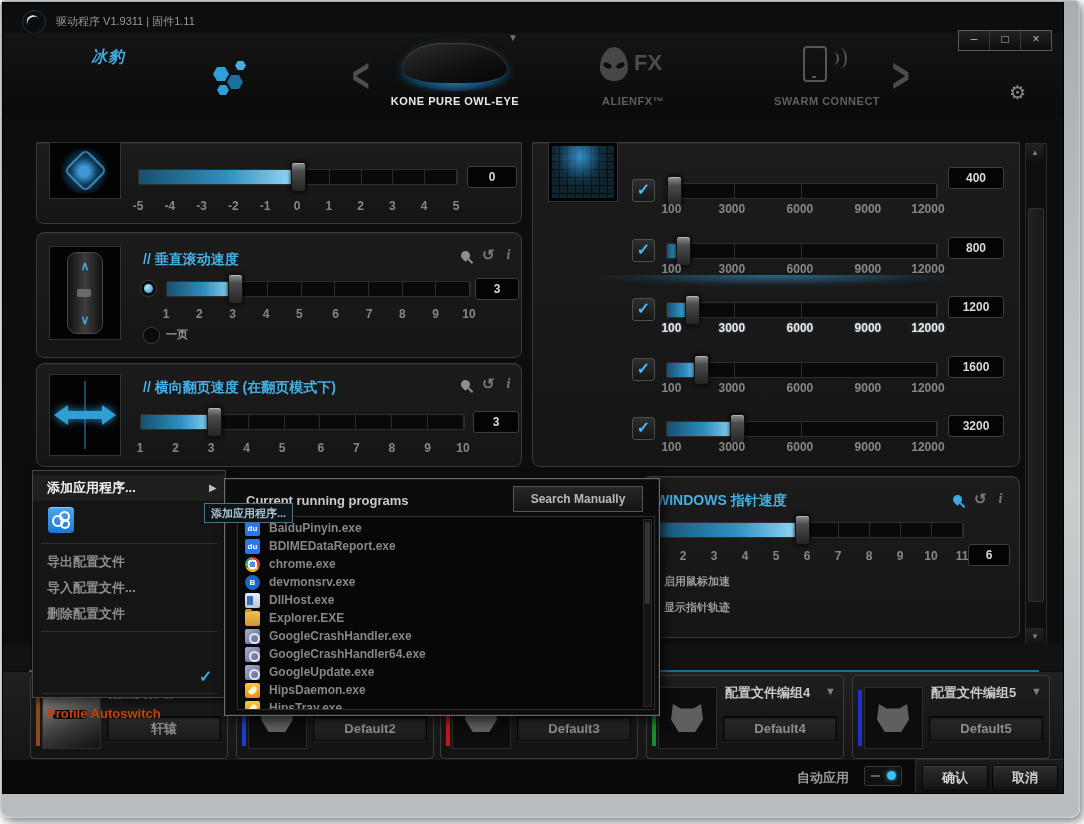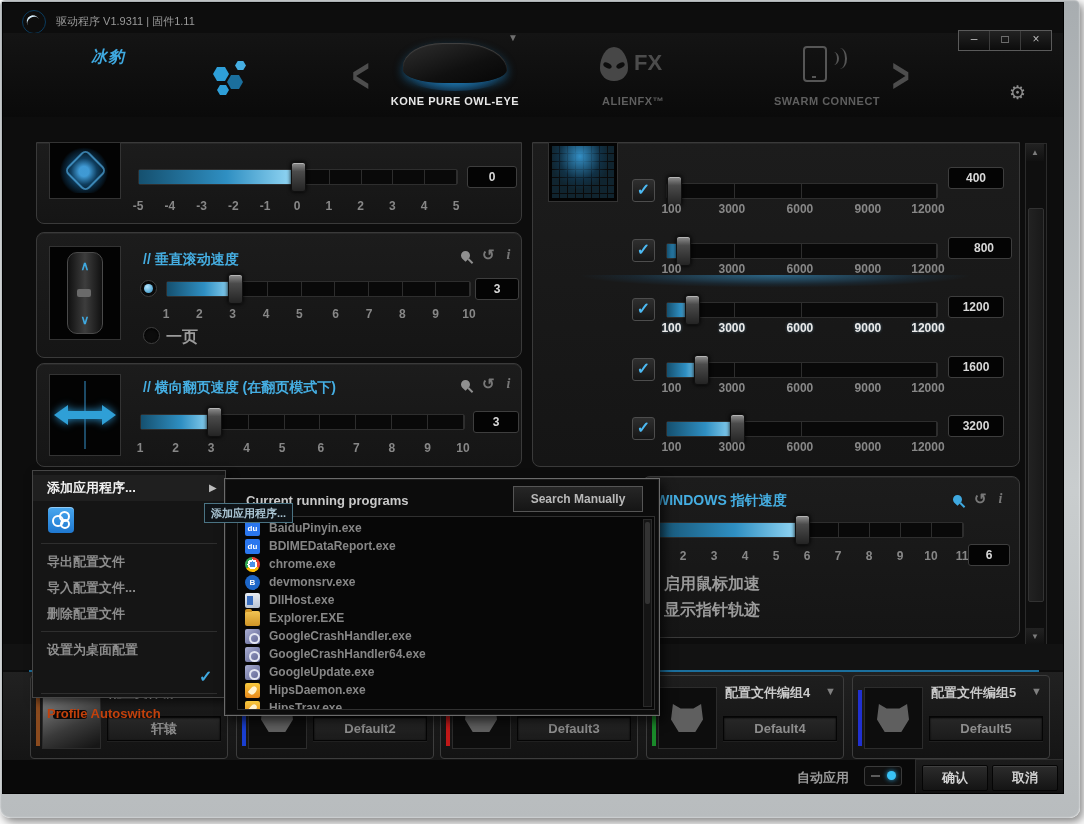--- a/index.html
+++ b/index.html
@@ -48,21 +48,21 @@
   .ticks{position:absolute;height:14px;}
   .ticks span{position:absolute;transform:translateX(-50%);color:#878787;font-weight:bold;font-size:12px;white-space:nowrap;}
   .ticks.active span{color:#eaeaea;text-shadow:0 0 3px rgba(150,210,250,.4);}
   .valbox{position:absolute;background:#040404;border:1px solid #3e3e3e;border-radius:3px;color:#d9d9d9;font-size:12px;font-weight:bold;text-align:center;height:20px;line-height:20px;}
   .picons{position:absolute;display:flex;gap:12px;align-items:center;color:#787878;font-size:14px;font-weight:bold;}
   .undo{font-size:15px;} .info{font-style:italic;font-family:"Liberation Serif",serif;font-size:14px;}
   .cb{position:absolute;width:21px;height:21px;background:linear-gradient(#2f2f2f,#161616);border:1px solid #4d4d4d;border-radius:3px;text-align:center;}
   .cb span{color:#4cb9f2;font-weight:bold;font-size:16px;line-height:19px;}
   .radio{position:absolute;width:15px;height:15px;border-radius:50%;background:#0c0c0c;border:1px solid #3e3e3e;box-shadow:inset 0 1px 3px #000;}
   .radio.on::after{content:"";display:block;width:9px;height:9px;margin:3px auto;border-radius:50%;background:radial-gradient(circle at 35% 30%,#b5e6ff,#2f8fc2);}
-  .opt-label{color:#9b9b9b;font-size:16px;font-weight:bold;}
+  .opt-label{color:#9b9b9b;font-size:11px;font-weight:bold;}
   
   .menu{position:absolute;background:#151515;border:1px solid #454545;box-shadow:3px 4px 8px rgba(0,0,0,.6);z-index:15;}
   .mi{position:absolute;left:0;right:0;height:26px;line-height:26px;padding-left:14px;color:#8d8d8d;font-weight:bold;font-size:13px;}
   .mi.hl{color:#f0f0f0;background:#1f1f1f;}
   .mi.blue{color:#c2410c;margin-top:38px;}
   .msep{position:absolute;left:8px;right:8px;height:1px;background:#2e2e2e;}
   .submenu-arrow{position:absolute;color:#bdbdbd;font-size:10px;}
   .mcheck{position:absolute;color:#3fa9e0;font-size:16px;font-weight:bold;}
   .app-sq{position:absolute;width:26px;height:26px;border-radius:4px;background:linear-gradient(#49a8ef,#1f78d0);box-shadow:inset 0 1px 0 rgba(255,255,255,.4);}
   .app-sq i{position:absolute;border-radius:50%;border:2px solid #fff;}
@@ -283,21 +283,21 @@
         <div class="sl-fill" style="width: 5.9%;"></div>
       <div class="sl-thumb" style="left: 5.9%;"></div>
     </div>
     <div class="ticks" style="left:663px;top:259px;width:270px;">
       <span style="left: 2%;">100</span>
         <span style="left: 24.4%;">3000</span>
         <span style="left: 49.6%;">6000</span>
         <span style="left: 74.8%;">9000</span>
         <span style="left: 97%;">12000</span>
     </div>
-    <div class="valbox" style="left:945px;top:234px;width:54px;padding-left:8px;">800</div>
+    <div class="valbox" style="left:945px;top:234px;width:54px;">800</div>
 
     <div class="dpi-glow" style="left:535px;top:272px;width:475px;height:14px;"></div>
     <div class="cb" style="left:629px;top:295px;"><span>✓</span></div>
     <div class="slider" style="left:663px;top:299px;width:270px;--seg:25%;">
       <div class="segs"></div>
         <div class="sl-fill" style="width: 9.3%;"></div>
       <div class="sl-thumb" style="left: 9.3%;"></div>
     </div>
     <div class="ticks active" style="left:663px;top:318px;width:270px;">
       <span style="left: 2%;">100</span>
@@ -379,21 +379,20 @@
       <div class="app-sq" style="left:15px;top:36px;">
         <i style="left:4px;top:8px;width:8px;height:8px;"></i>
           <i style="left:11px;top:4px;width:7px;height:7px;"></i>
           <i style="left:12px;top:12px;width:6px;height:6px;"></i>
       </div>
       <div class="msep" style="top:72px;"></div>
       <div class="mi" style="top:78px;">导出配置文件</div>
       <div class="mi" style="top:104px;">导入配置文件...</div>
       <div class="mi" style="top:130px;">删除配置文件</div>
       <div class="msep" style="top:160px;"></div>
-      <div class="mi" style="top:166px;">设置为桌面配置</div>
       <div class="mi blue" style="top:192px;">Profile Autoswitch</div>
       <span class="mcheck" style="left:166px;top:196px;">✓</span>
       <div class="msep" style="top:222px;"></div>
     </div>
 
     <div class="popup" style="left:221px;top:475px;width:434px;height:236px;">
       <div class="abs popup-title" style="left:21px;top:14px;">Current running programs</div>
       <div class="popup-btn" style="left:288px;top:7px;width:128px;height:24px;">Search Manually</div>
       <div class="plist" style="left:12px;top:37px;width:416px;height:192px;">
         <div class="prow" style="top:2px;">

